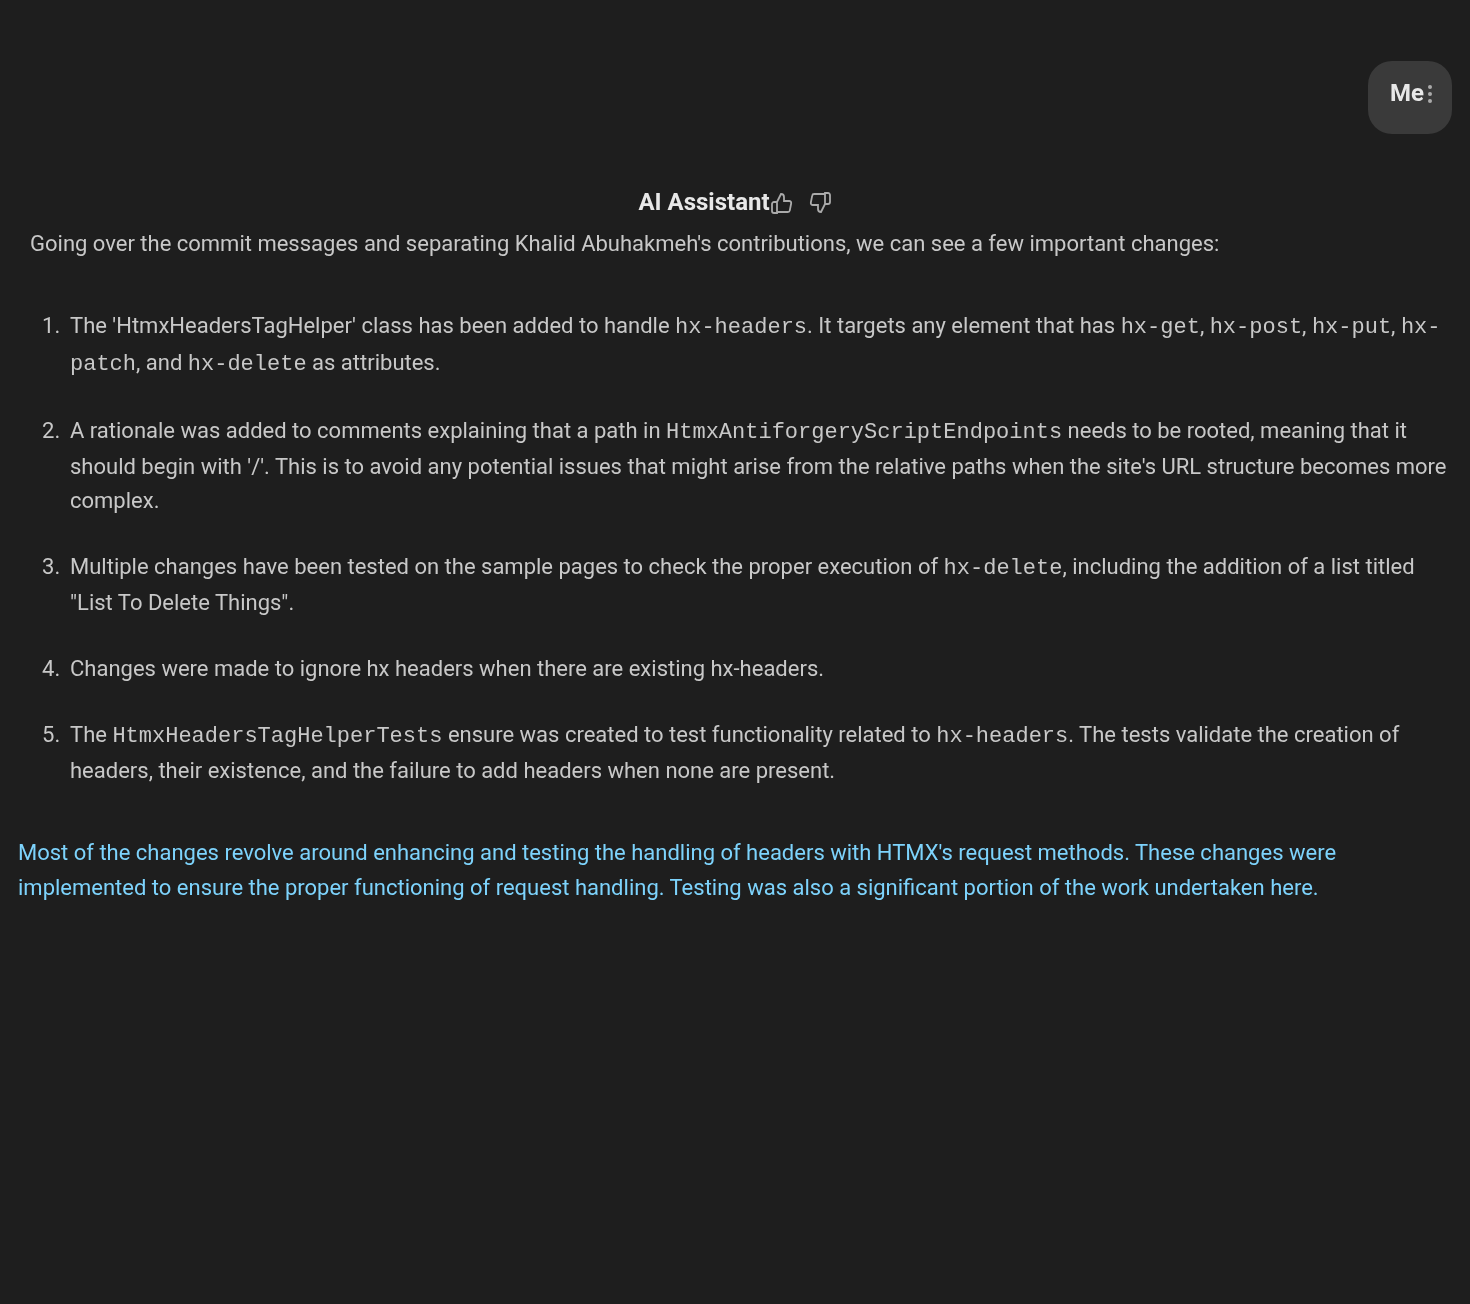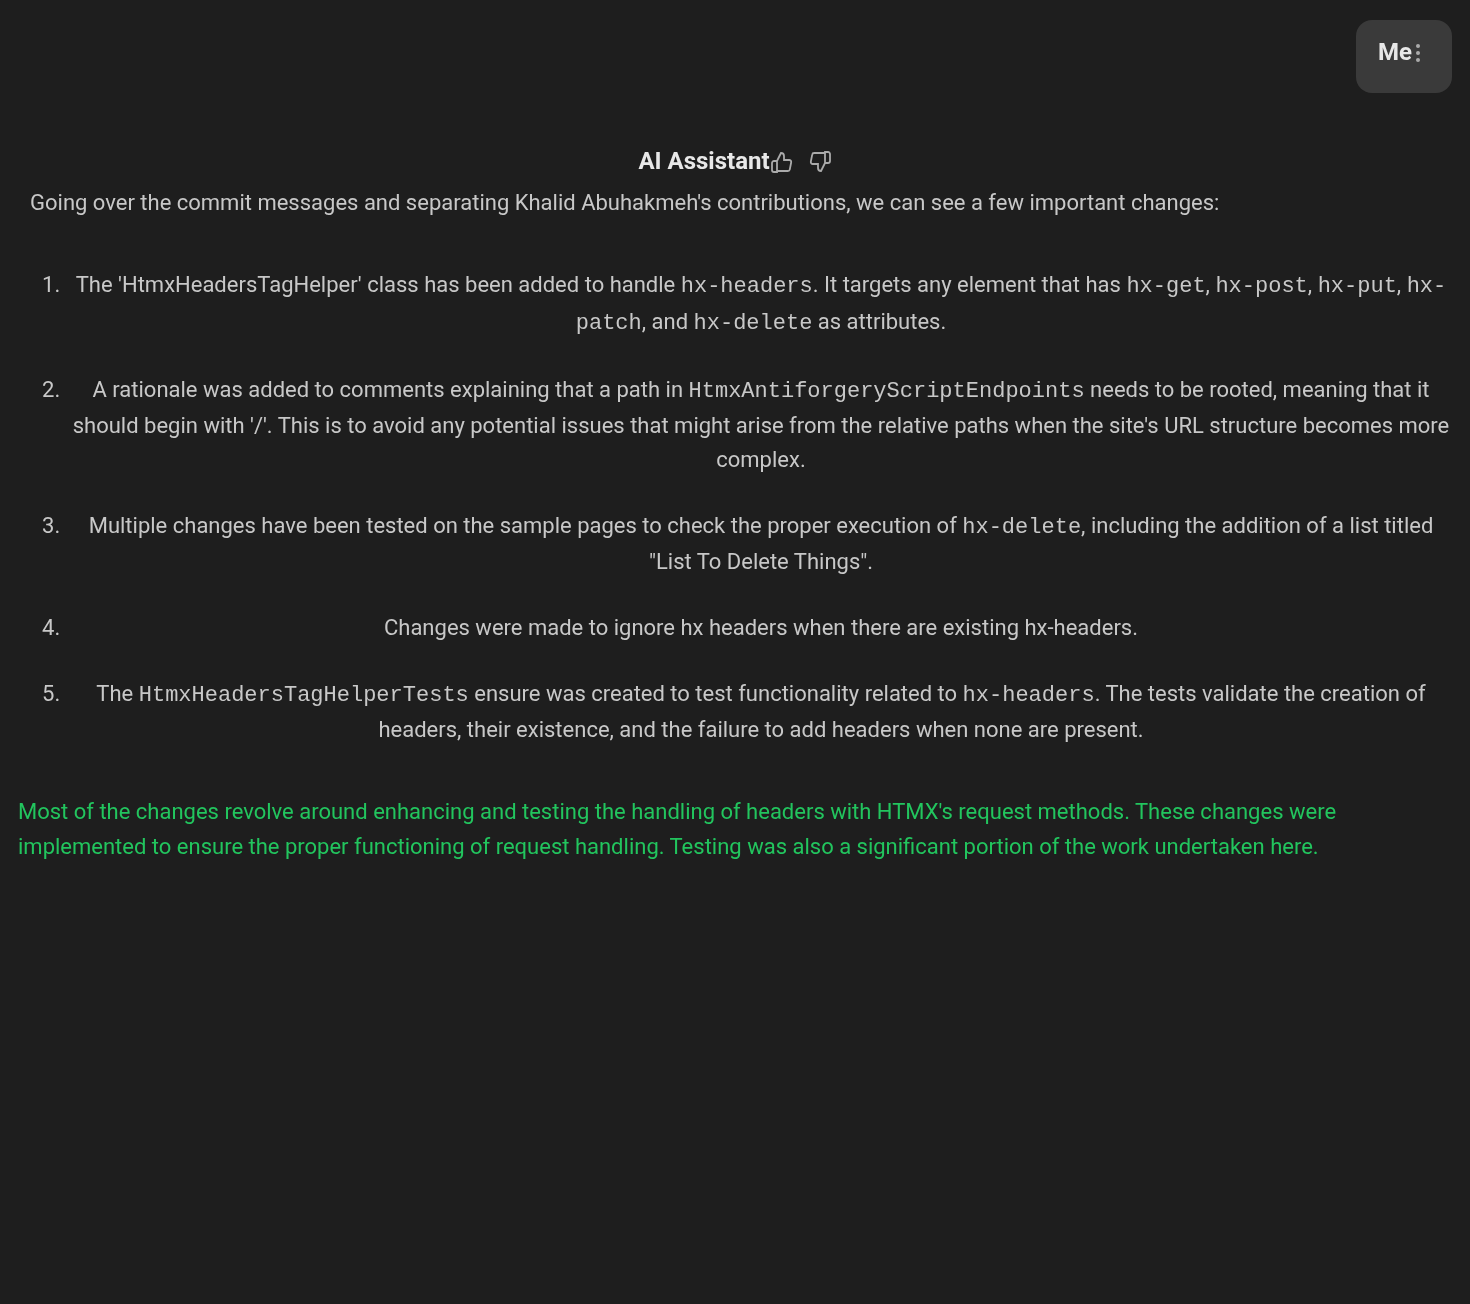--- a/index.html
+++ b/index.html
@@ -15,24 +15,25 @@
       font-size: 22px;
       line-height: 1.55;
     }
     .user-message-container {
       display: flex;
       justify-content: flex-end;
       margin-bottom: 50px;
     }
     .user-message {
       background-color: #3a3a3a;
-      border-radius: 16px;
-      padding: 14px 28px 18px 22px;
+      border-radius: 24px;
+      padding: 14px 16px 18px 22px;
       max-width: 700px;
       position: relative;
+      margin-top: 41px;
     }
     .user-message-header {
       display: flex;
       justify-content: space-between;
       align-items: center;
       margin-bottom: 4px;
     }
     .user-name {
       font-weight: 700;
       color: #e8e8e8;
@@ -88,42 +89,41 @@
     }
     .assistant-intro {
       color: #c8c8c8;
       margin-bottom: 48px;
       margin-left: 12px;
     }
     .assistant-list {
       list-style: none;
       counter-reset: item;
       padding-left: 24px;
-      text-align: center;
     }
     .assistant-list li {
       counter-increment: item;
       position: relative;
       padding-left: 28px;
       margin-bottom: 32px;
       color: #c8c8c8;
     }
     .assistant-list li::before {
       content: counter(item) ".";
       position: absolute;
       left: 0;
       color: #c8c8c8;
     }
     code {
       font-family: 'SF Mono', Menlo, Monaco, Consolas, 'Courier New', monospace;
       color: #c8c8c8;
       font-size: 22px;
     }
     .assistant-summary {
-      color: #22c55e;
+      color: #7dd3fc;
       margin-top: 48px;
     }
   </style>
 </head>
 <body>
 
 <div class="user-message-container">
   <div class="user-message">
     <div class="user-message-header">
       <div class="user-name">Me</div>

